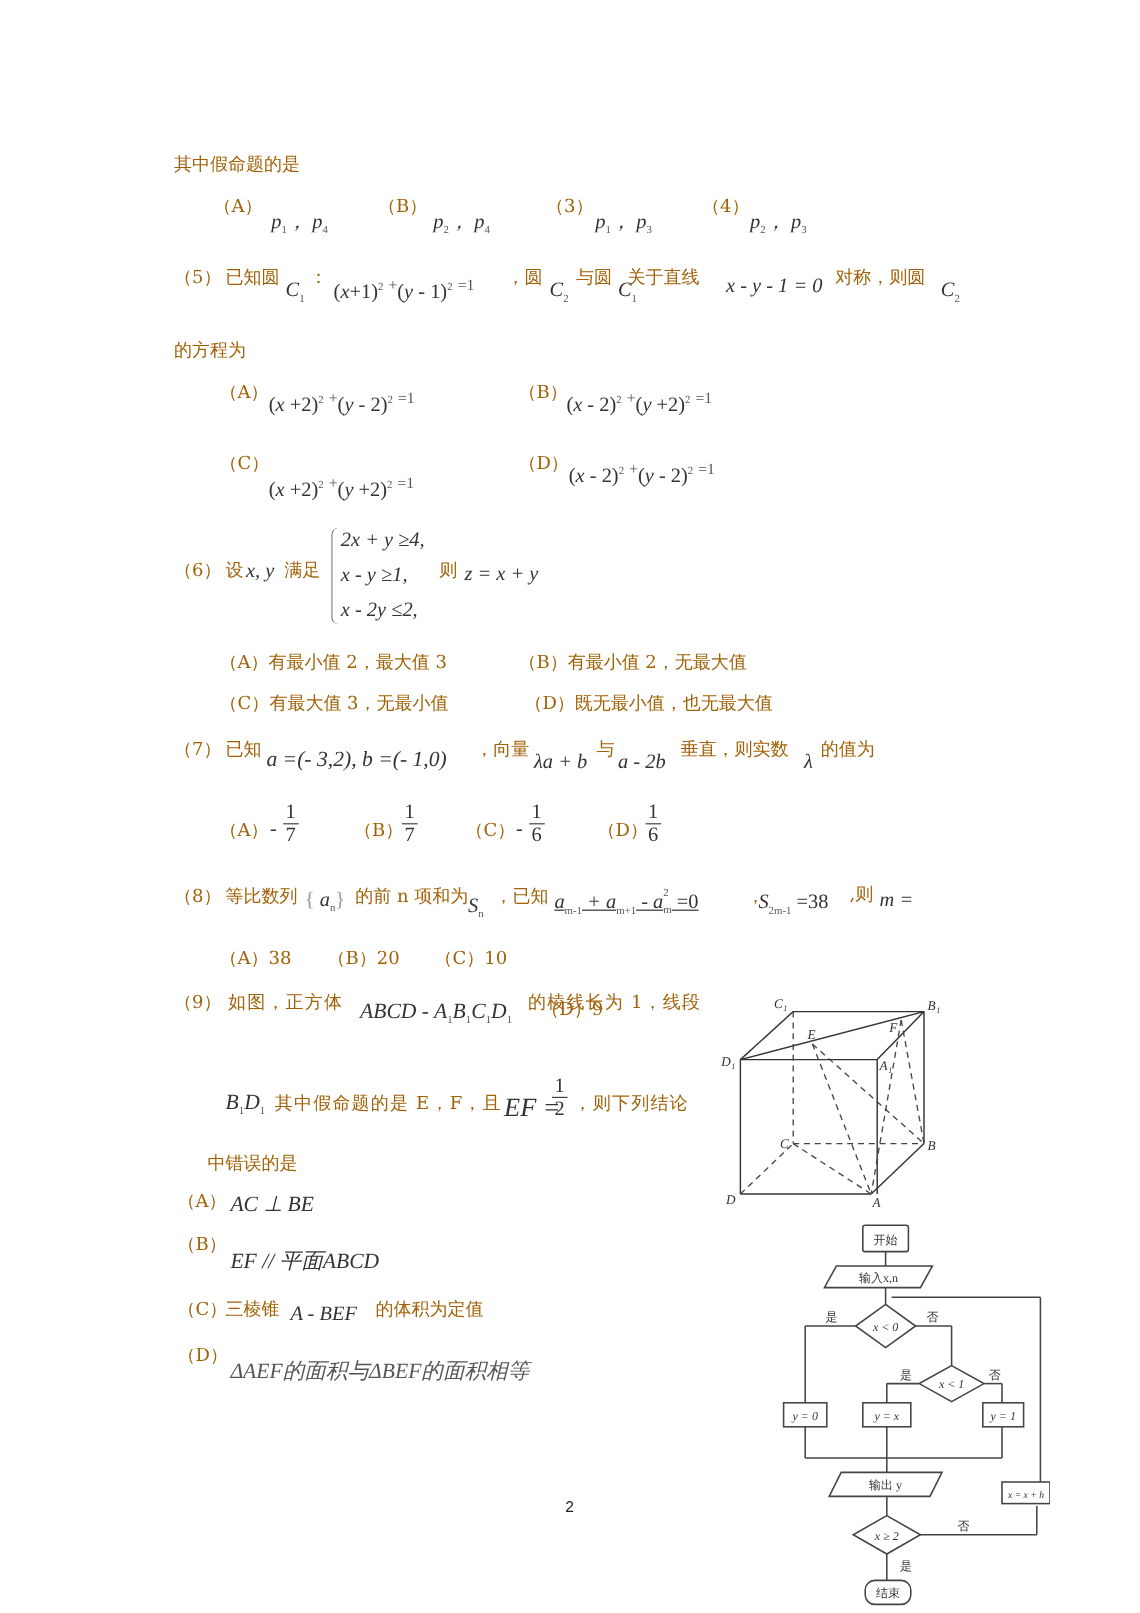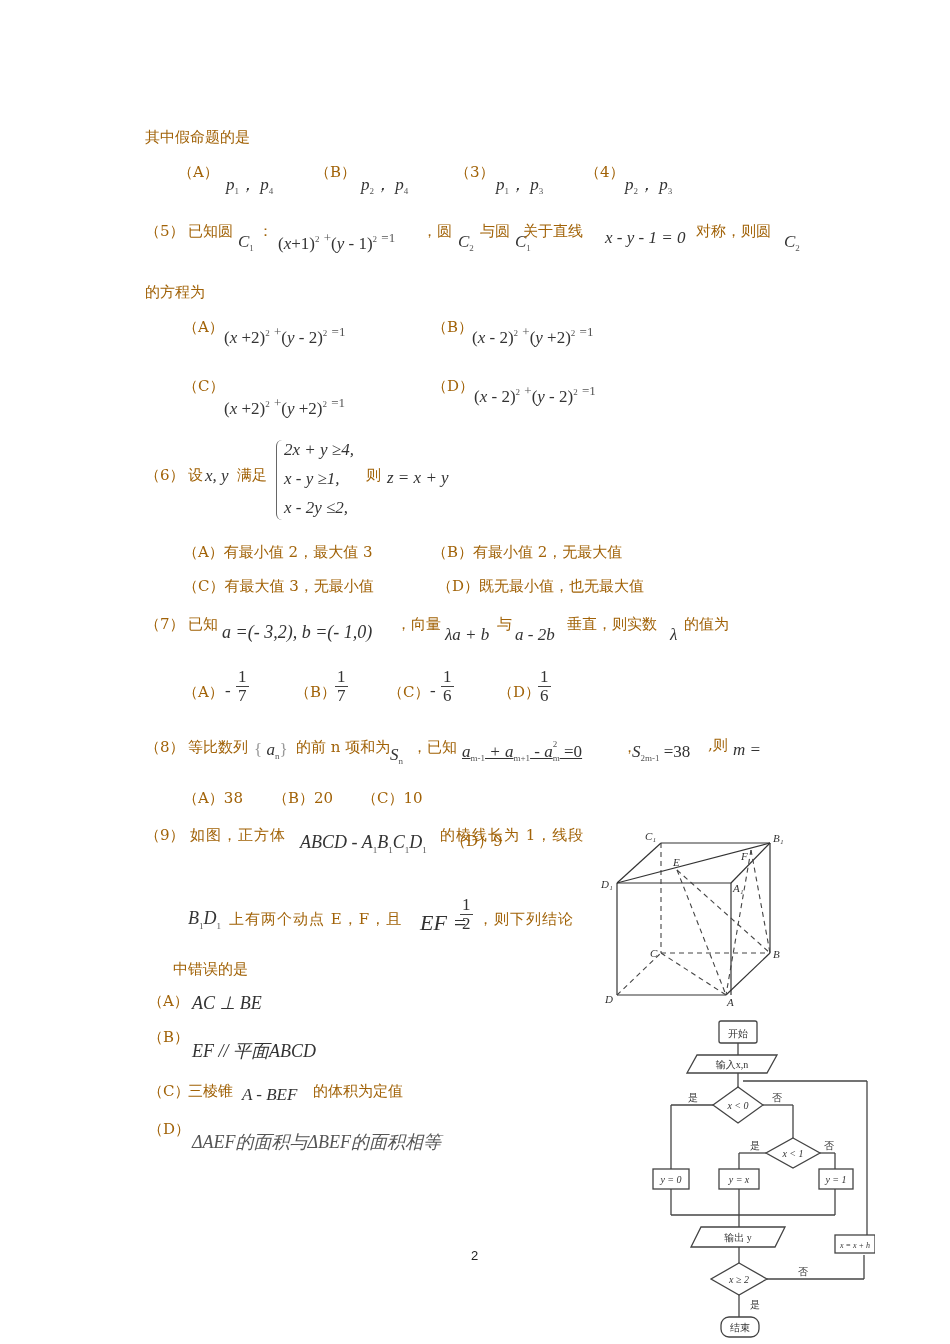--- a/index.html
+++ b/index.html
@@ -131,21 +131,21 @@
   <span class="abs cn" style="left:451px;top:832px;"><span>（D）</span><span>9</span></span>
 </div>
 
 <div>
   <span class="abs cn" style="left:145px;top:826px;">（9）</span>
   <span class="abs cn" style="left:190px;top:826px;letter-spacing:1px;">如图，正方体</span>
   <span class="abs m" style="left:300px;top:832px;font-size:18px;">ABCD - A<sub>1</sub>B<sub>1</sub>C<sub>1</sub>D<sub>1</sub></span>
   <span class="abs cn" style="left:440px;top:826px;letter-spacing:1px;">的棱线长为 1，线段</span>
 
   <span class="abs m" style="left:188px;top:908px;font-size:18px;">B<sub>1</sub>D<sub>1</sub></span>
-  <span class="abs cn" style="left:229px;top:910px;letter-spacing:1px;">上有两个动点 E，F，且</span>
+  <span class="abs cn" style="left:229px;top:910px;letter-spacing:1px;">其中假命题的是 E，F，且</span>
   <span class="abs m" style="left:420px;top:910px;font-size:22px;">EF =</span>
   <span class="abs frac" style="left:460px;top:896px;">
       <span class="n">1</span>
       <span class="d">2</span>
     </span>
   <span class="abs cn" style="left:478px;top:910px;letter-spacing:1px;">，则下列结论</span>
   <span class="abs cn" style="left:173px;top:960px;">中错误的是</span>
 
   <span class="abs cn" style="left:148px;top:992px;">（A）</span>
   <span class="abs m" style="left:192px;top:992px;font-size:18px;">AC ⊥ BE</span>

